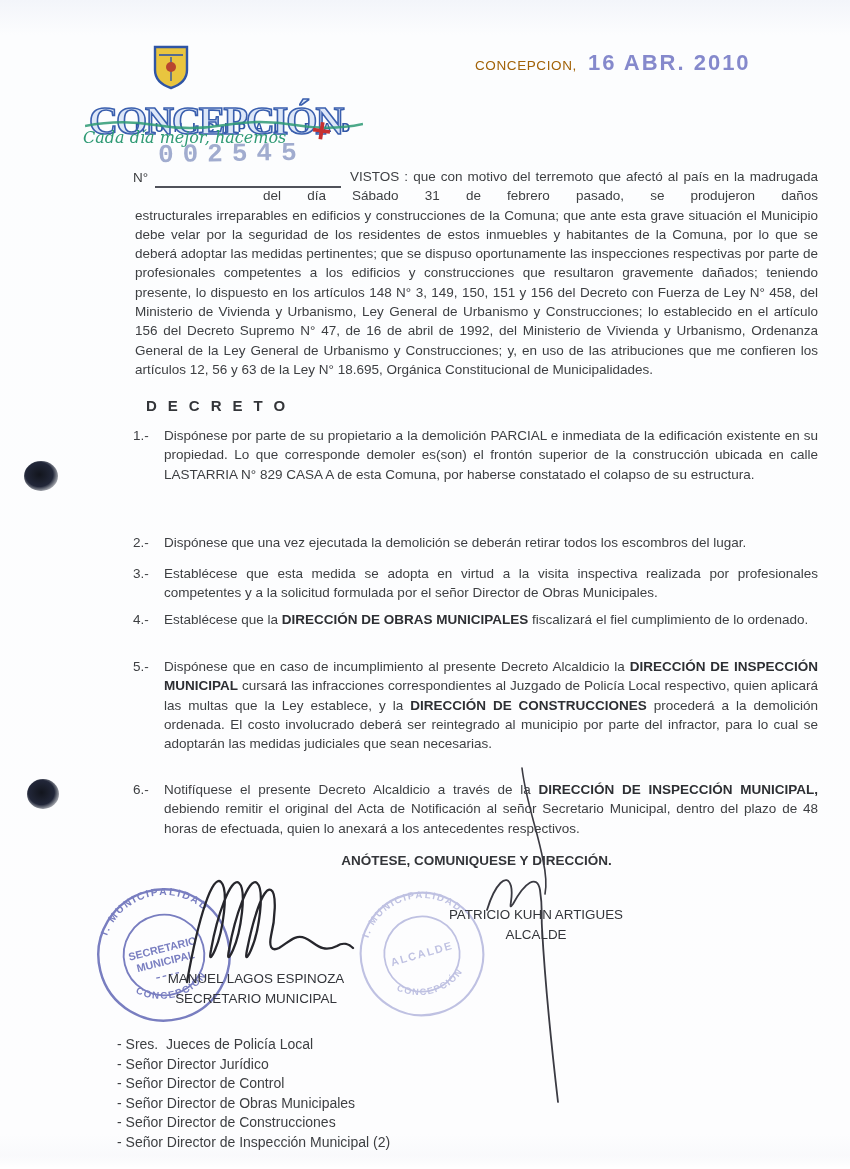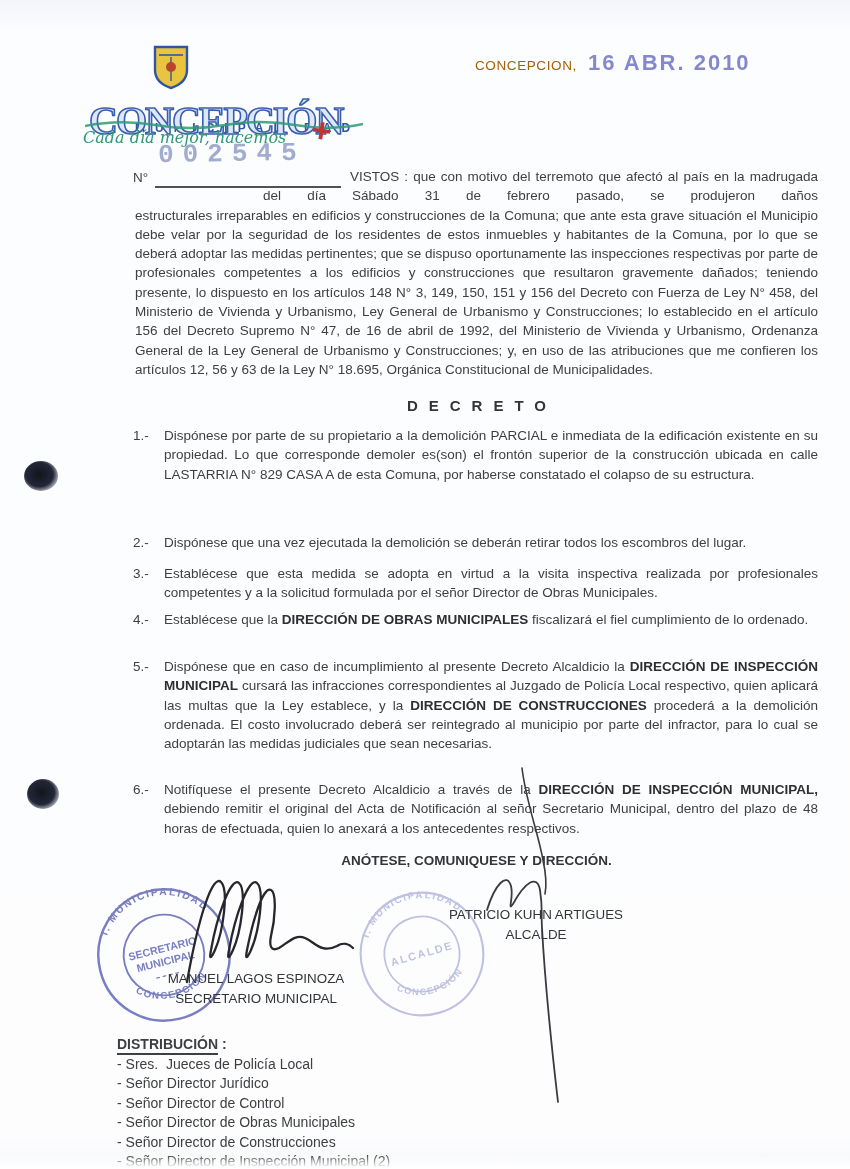--- a/index.html
+++ b/index.html
@@ -33,21 +33,21 @@
   .num-underline { border-bottom:2px solid #50525a; width:186px; height:1px; }
   .num-stamp { font-family:"Liberation Mono", monospace; font-weight:bold; font-size:26px; letter-spacing:9px;
     color:rgba(85,105,168,0.55); transform:rotate(-1deg); white-space:nowrap; }
 
   
   .vistos { width:683px; text-align:justify; }
   .v-line1 { margin-left:215px; text-align:justify; text-align-last:justify; }
   .v-line2 { margin-left:128px; text-align:justify; text-align-last:justify; }
   .v-body { text-align:justify; }
 
-  .decreto-heading { width:683px; text-align:center; font-weight:bold; font-size:15px; letter-spacing:11px; padding-left:11px; color:#333539; }
+  .decreto-heading { width:683px; font-weight:bold; font-size:15px; letter-spacing:11px; padding-left:11px; color:#333539; }
 
   .d-item { width:685px; padding-left:31px; position:absolute; text-align:justify; }
   .d-num { position:absolute; left:0; top:0; }
   .bseg { font-weight:bold; color:#2d2f33; }
 
   .closing { width:683px; text-align:center; font-weight:bold; color:#333539; }
 
   .sig-name-block { width:220px; text-align:center; font-weight:normal; font-size:13.4px; line-height:19.5px; color:#33353a; }
 
   .dist { font-size:14px; line-height:19.5px; }
@@ -171,21 +171,20 @@
   <path d="M127,16 C131,50 143,80 148,108 C151,122 152,132 150,142" fill="none" stroke="#3a3a42" stroke-width="1.6" stroke-linecap="round"></path>
   <path d="M92,158 C100,132 112,120 116,134 C119,146 112,160 118,152 C130,130 142,122 145,138 C148,158 146,160 147,176 C150,230 156,290 163,350" fill="none" stroke="#3a3a42" stroke-width="1.8" stroke-linecap="round"></path>
 </svg>
 
 <div class="abs sig-name-block" style="left:426px; top:905px;">
   <div>PATRICIO KUHN ARTIGUES</div>
   <div>ALCALDE</div>
 </div>
 
 <div class="abs dist" style="left:117px; top:1035px;">
-  <div class="dist-head"><span class="u">DISTRIBUCIÓN</span><span> :</span></div>
   <div class="dist-item">- Sres.  Jueces de Policía Local</div>
   <div class="dist-item">- Señor Director Jurídico</div>
   <div class="dist-item">- Señor Director de Control</div>
   <div class="dist-item">- Señor Director de Obras Municipales</div>
   <div class="dist-item">- Señor Director de Construcciones</div>
   <div class="dist-item">- Señor Director de Inspección Municipal (2)</div>
 </div>
 
 <div class="bottom-fade"></div>
 

